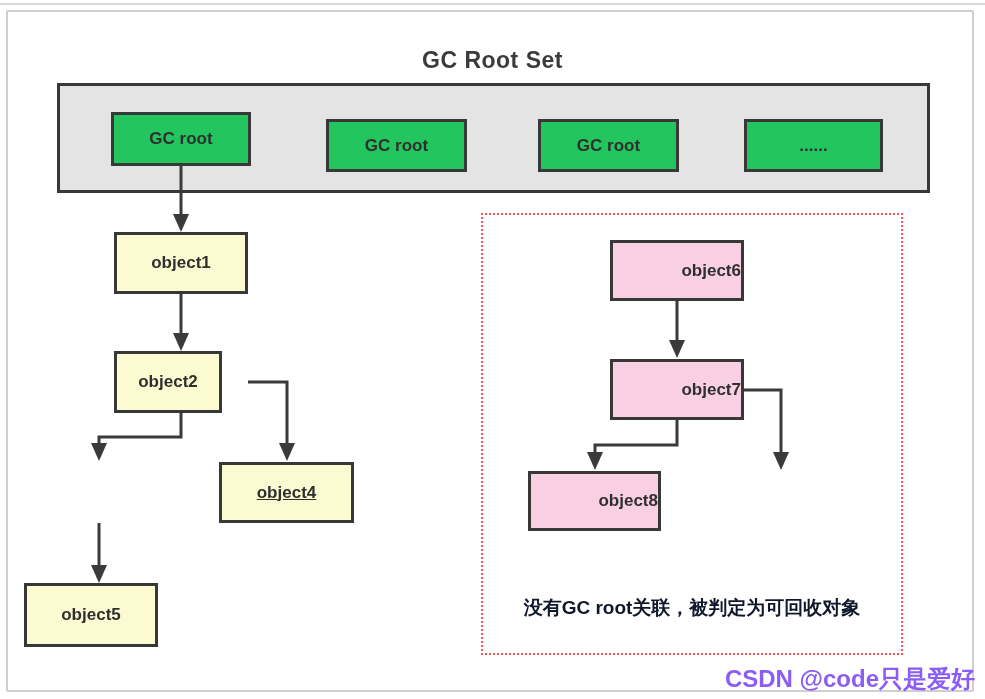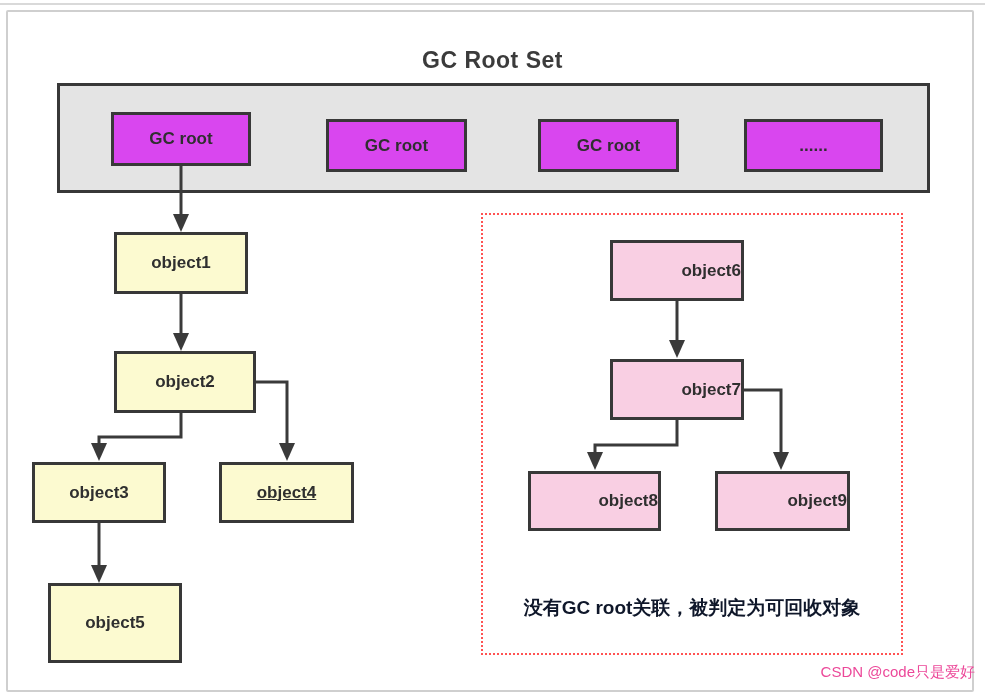--- a/index.html
+++ b/index.html
@@ -15,50 +15,50 @@
   }
   .rootset-bar{
     position:absolute;left:57px;top:83px;width:873px;height:110px;
     background:#e4e4e4;border:3px solid #383838;box-sizing:border-box;
   }
   .node{
     position:absolute;box-sizing:border-box;border:3px solid #383838;
     display:flex;align-items:center;justify-content:center;
     font-size:17px;font-weight:bold;color:#2f2f2f;
   }
-  .green{background:#d946ef;}
+  .green{background:#22c55e;}
   .yellow{background:#fcfad0;justify-content:center;}
   .pink{background:#f9cfe3;justify-content:flex-end;}
   .gcroot-1{left:111px;top:112px;width:140px;height:54px;}
   .gcroot-2{left:326px;top:119px;width:141px;height:53px;}
   .gcroot-3{left:538px;top:119px;width:141px;height:53px;}
   .gcroot-4{left:744px;top:119px;width:139px;height:53px;}
   .object1{left:114px;top:232px;width:134px;height:62px;}
-  .object2{left:114px;top:351px;width:142px;height:62px;}
+  .object2{left:114px;top:351px;width:108px;height:62px;}
   .object3{left:32px; top:462px;width:134px;height:61px;}
   .object4{left:219px;top:462px;width:135px;height:61px;text-decoration:underline;}
-  .object5{left:48px; top:583px;width:134px;height:80px;}
+  .object5{left:24px; top:583px;width:134px;height:64px;}
   .object6{left:610px;top:240px;width:134px;height:61px;}
   .object7{left:610px;top:359px;width:134px;height:61px;}
   .object8{left:528px;top:471px;width:133px;height:60px;padding-left:34px;}
   .object9{left:715px;top:471px;width:135px;height:60px;}
   .edges{position:absolute;left:0;top:0;width:985px;height:699px;pointer-events:none;}
   .edges path{stroke:#3a3a3a;stroke-width:3;fill:none;}
   .edges polygon{fill:#3a3a3a;stroke:none;}
   .recycle-box{
     position:absolute;left:481px;top:213px;width:422px;height:442px;
     border:2px dotted #ff5252;box-sizing:border-box;background:transparent;
   }
   .recycle-note{
     position:absolute;left:481px;top:595px;width:422px;text-align:center;
     font-size:19px;font-weight:bold;color:#0f172a;
   }
   .watermark{
     position:absolute;right:10px;top:663px;
-    font-size:15px;color:#ec4899;font-weight:normal;
+    font-size:24px;color:#8b5cf6;font-weight:bold;
   }
 </style>
 </head>
 <body>
 
 <div class="canvas">
 
   <div class="top-line"></div>
   <div class="frame"></div>
 
@@ -113,42 +113,36 @@
         <polygon points="773,452 789,452 781,470"></polygon>
     </g>
   </svg>
 
   <div class="node yellow object1">
     <span>object1</span>
   </div>
   <div class="node yellow object2">
     <span>object2</span>
   </div>
-  <div class="node yellow object3">
-    <span>object3</span>
-  </div>
   <div class="node yellow object4">
     <span>object4</span>
   </div>
   <div class="node yellow object5">
     <span>object5</span>
   </div>
 
   <div class="recycle-box"></div>
 
   <div class="node pink object6">
     <span>object6</span>
   </div>
   <div class="node pink object7">
     <span>object7</span>
   </div>
   <div class="node pink object8">
     <span>object8</span>
   </div>
-  <div class="node pink object9">
-    <span>object9</span>
-  </div>
 
   <div class="recycle-note">没有GC root关联，被判定为可回收对象</div>
 
   <div class="watermark">CSDN @code只是爱好</div>
 
 </div>
 
 </body></html>

